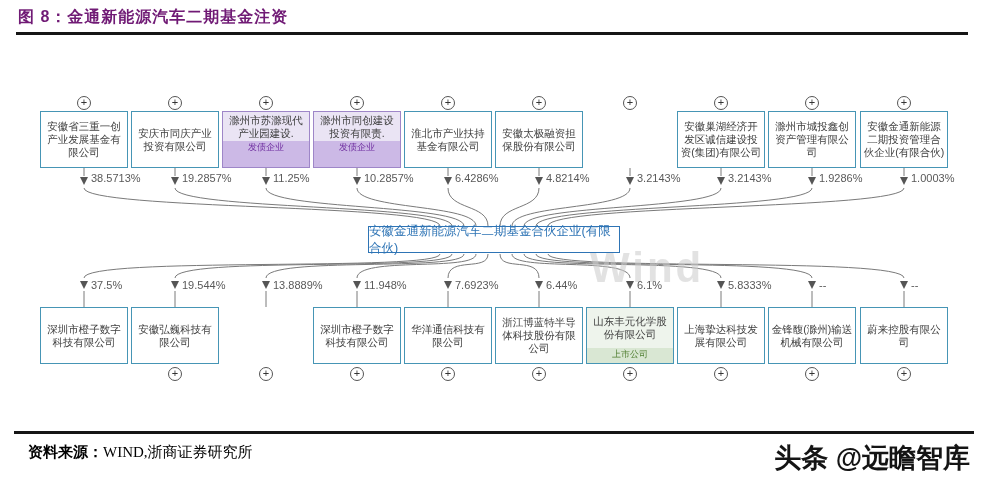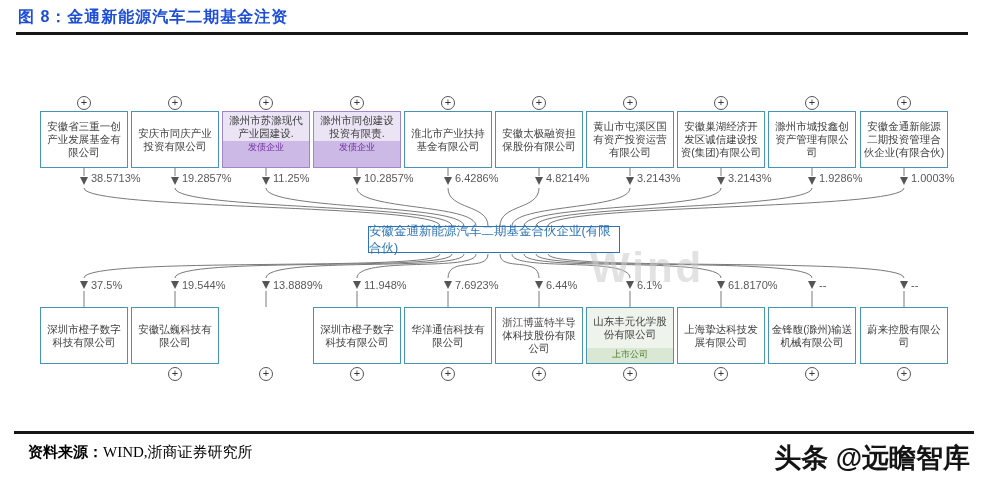--- a/index.html
+++ b/index.html
@@ -1,19 +1,19 @@
 <!DOCTYPE html>
 <html><head>
 <meta charset="utf-8">
 <style>
   html,body{margin:0;padding:0;background:#fff;}
   .stage{position:relative;width:986px;height:481px;background:#fff;
          font-family:"Liberation Sans",sans-serif;overflow:hidden;}
   .title{position:absolute;left:18px;top:7px;font-size:16px;font-weight:bold;
-         color:#1d4ed8;letter-spacing:1px;text-align:center;}
+         color:#701a75;letter-spacing:1px;text-align:center;}
   .rule-top{position:absolute;left:16px;width:952px;top:32px;height:2.5px;background:#161616;}
   .rule-bottom{position:absolute;left:14px;width:960px;top:431px;height:2.5px;background:#161616;}
   .src{position:absolute;left:18px;top:443px;font-family:"Liberation Serif",serif;
        font-size:15px;color:#000;margin-left:10px;}
   .src .lbl{font-weight:bold;}
   .brand{position:absolute;right:16px;top:440px;font-size:27px;font-weight:bold;color:#141414;}
   .wm{position:absolute;left:590px;top:244px;font-size:42px;color:#cccccc;opacity:.55;
       font-weight:bold;letter-spacing:3px;}
   svg.connectors{position:absolute;left:0;top:0;pointer-events:none;}
   .node{position:absolute;width:88px;height:57px;background:#fff;border:1.4px solid #4695b5;
@@ -134,23 +134,20 @@
   <div class="node bond" style="left:313px;top:111px">
       <span class="nm">滁州市同创建设投资有限责.</span>
       <span class="strip">发债企业</span>
     </div>
   <div class="node" style="left:404px;top:111px">
       <span class="nm">淮北市产业扶持基金有限公司</span>
     </div>
   <div class="node" style="left:495px;top:111px">
       <span class="nm">安徽太极融资担保股份有限公司</span>
     </div>
-  <div class="node" style="left:586px;top:111px">
-      <span class="nm">黄山市屯溪区国有资产投资运营有限公司</span>
-    </div>
   <div class="node" style="left:677px;top:111px">
       <span class="nm">安徽巢湖经济开发区诚信建设投资(集团)有限公司</span>
     </div>
   <div class="node" style="left:768px;top:111px">
       <span class="nm">滁州市城投鑫创资产管理有限公司</span>
     </div>
   <div class="node" style="left:860px;top:111px">
       <span class="nm">安徽金通新能源二期投资管理合伙企业(有限合伙)</span>
     </div>
 
@@ -167,21 +164,21 @@
 
   <div class="center-node">安徽金通新能源汽车二期基金合伙企业(有限合伙)</div>
 
   <span class="pct" style="left:91px;top:279px">37.5%</span>
   <span class="pct" style="left:182px;top:279px">19.544%</span>
   <span class="pct" style="left:273px;top:279px">13.8889%</span>
   <span class="pct" style="left:364px;top:279px">11.948%</span>
   <span class="pct" style="left:455px;top:279px">7.6923%</span>
   <span class="pct" style="left:546px;top:279px">6.44%</span>
   <span class="pct" style="left:637px;top:279px">6.1%</span>
-  <span class="pct" style="left:728px;top:279px">61.8170%</span>
+  <span class="pct" style="left:728px;top:279px">5.8333%</span>
   <span class="pct" style="left:819px;top:279px">--</span>
   <span class="pct" style="left:911px;top:279px">--</span>
 
   <div class="node" style="left:40px;top:307px">
       <span class="nm">深圳市橙子数字科技有限公司</span>
     </div>
   <div class="node" style="left:131px;top:307px">
       <span class="nm">安徽弘巍科技有限公司</span>
     </div>
   <div class="node" style="left:313px;top:307px">

